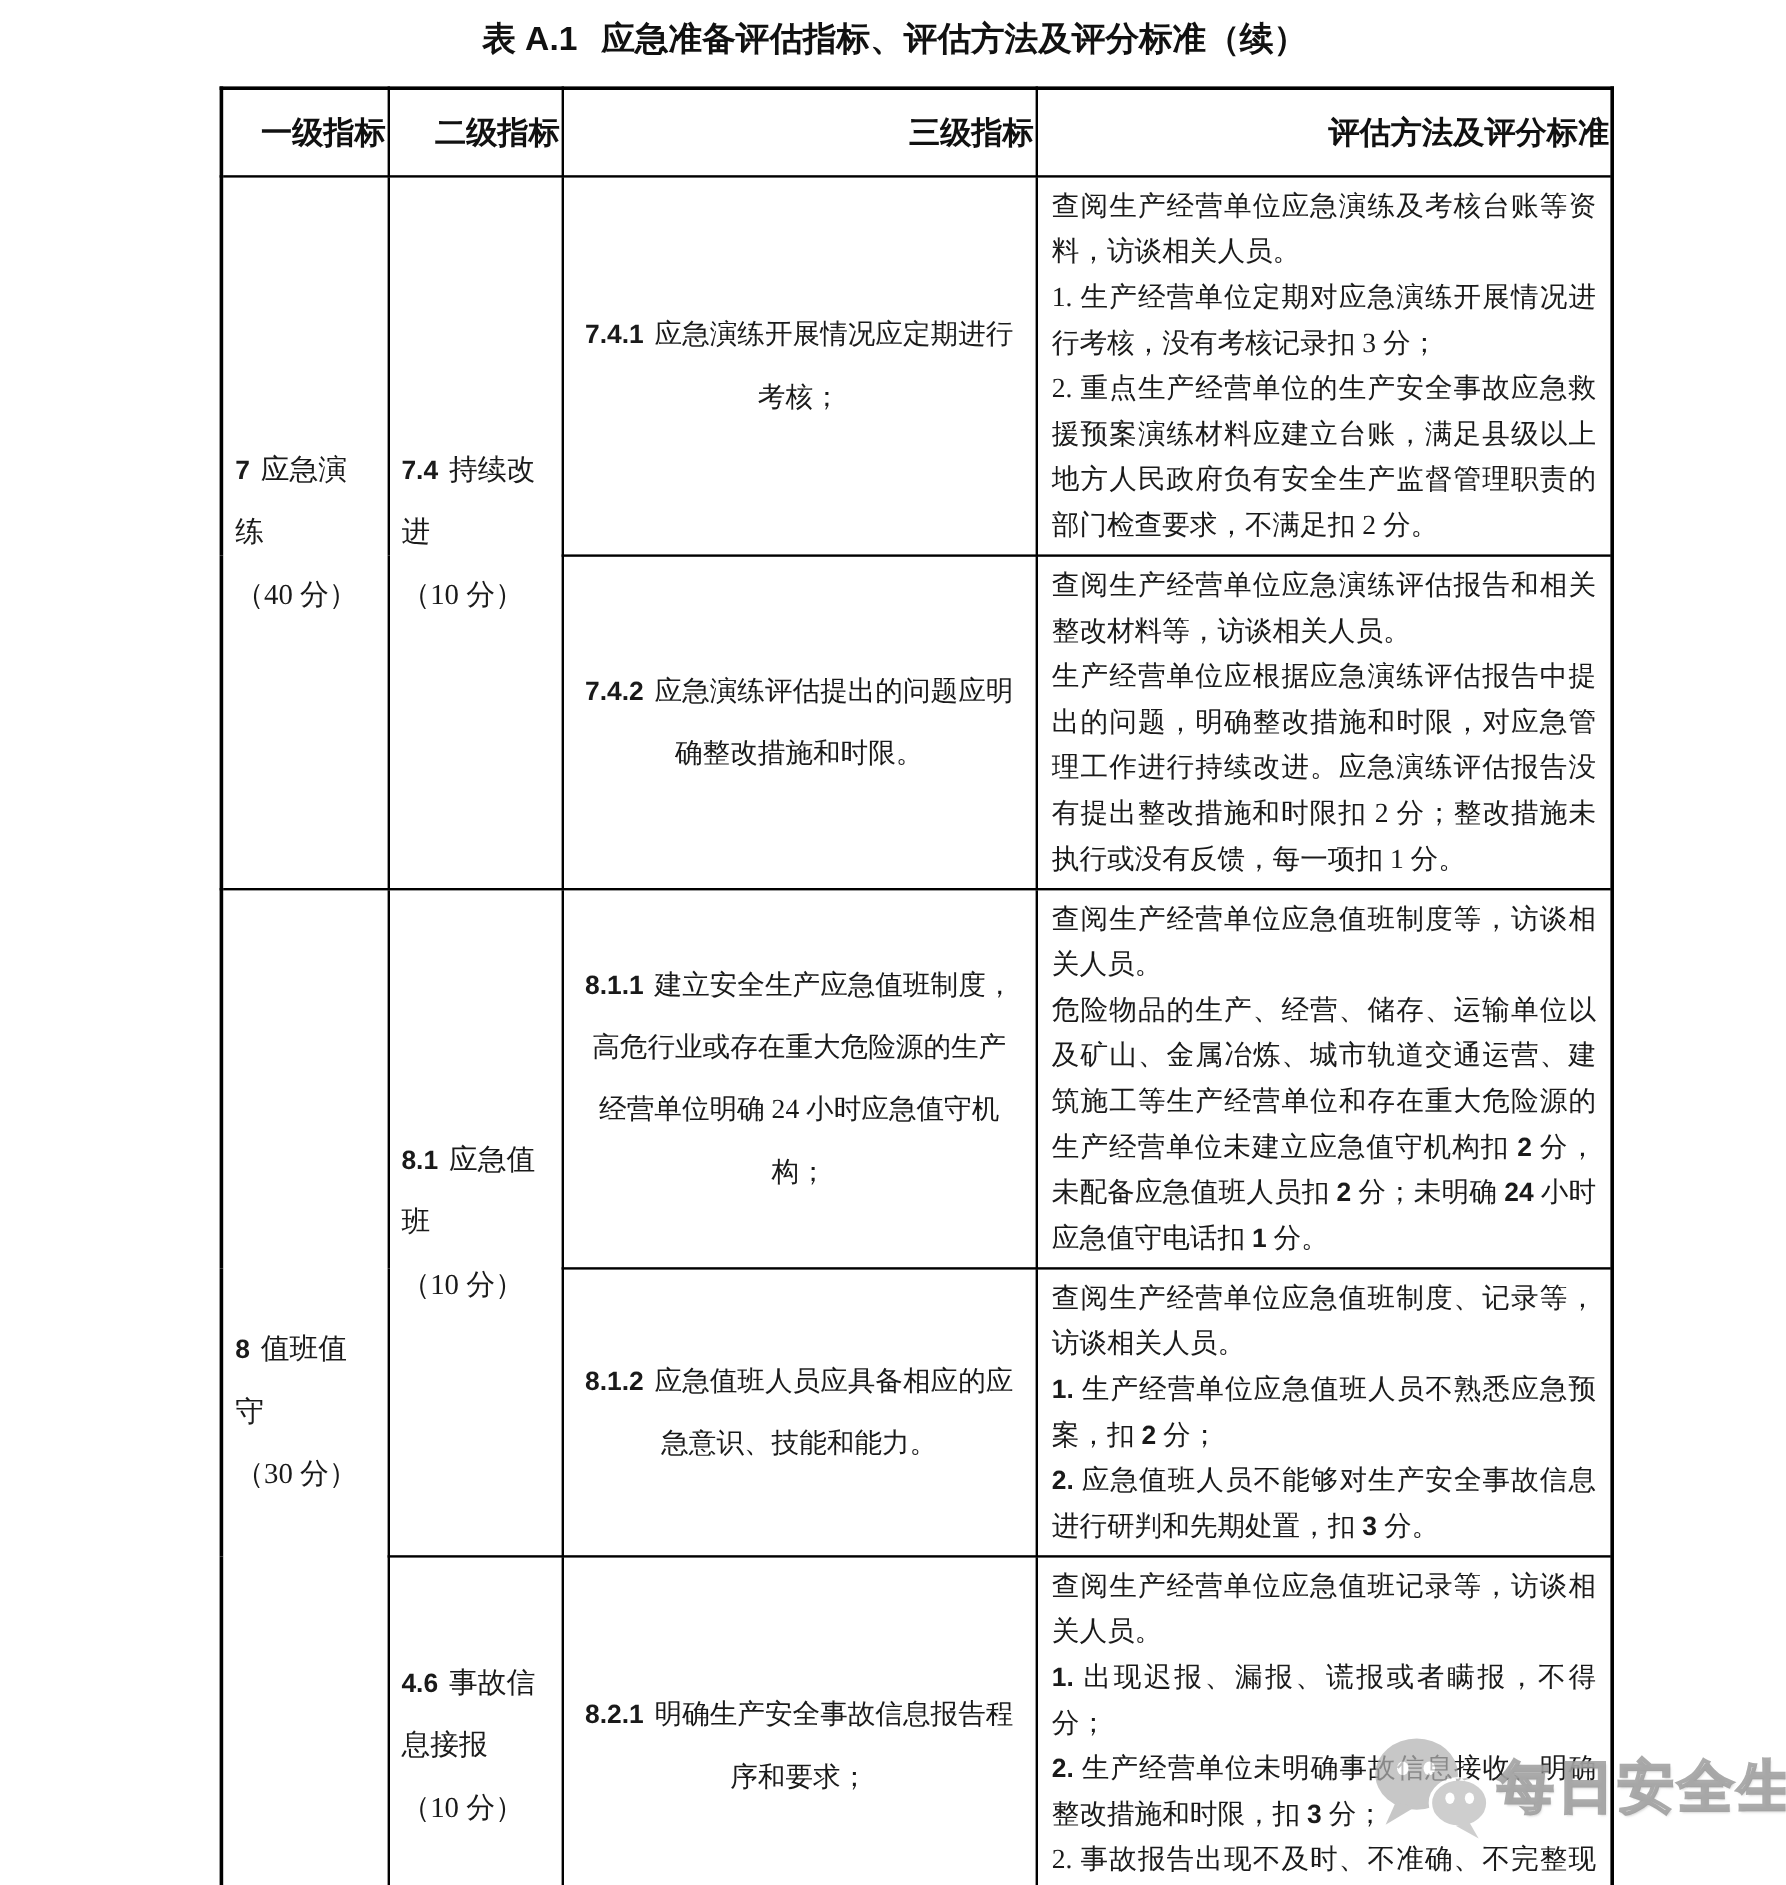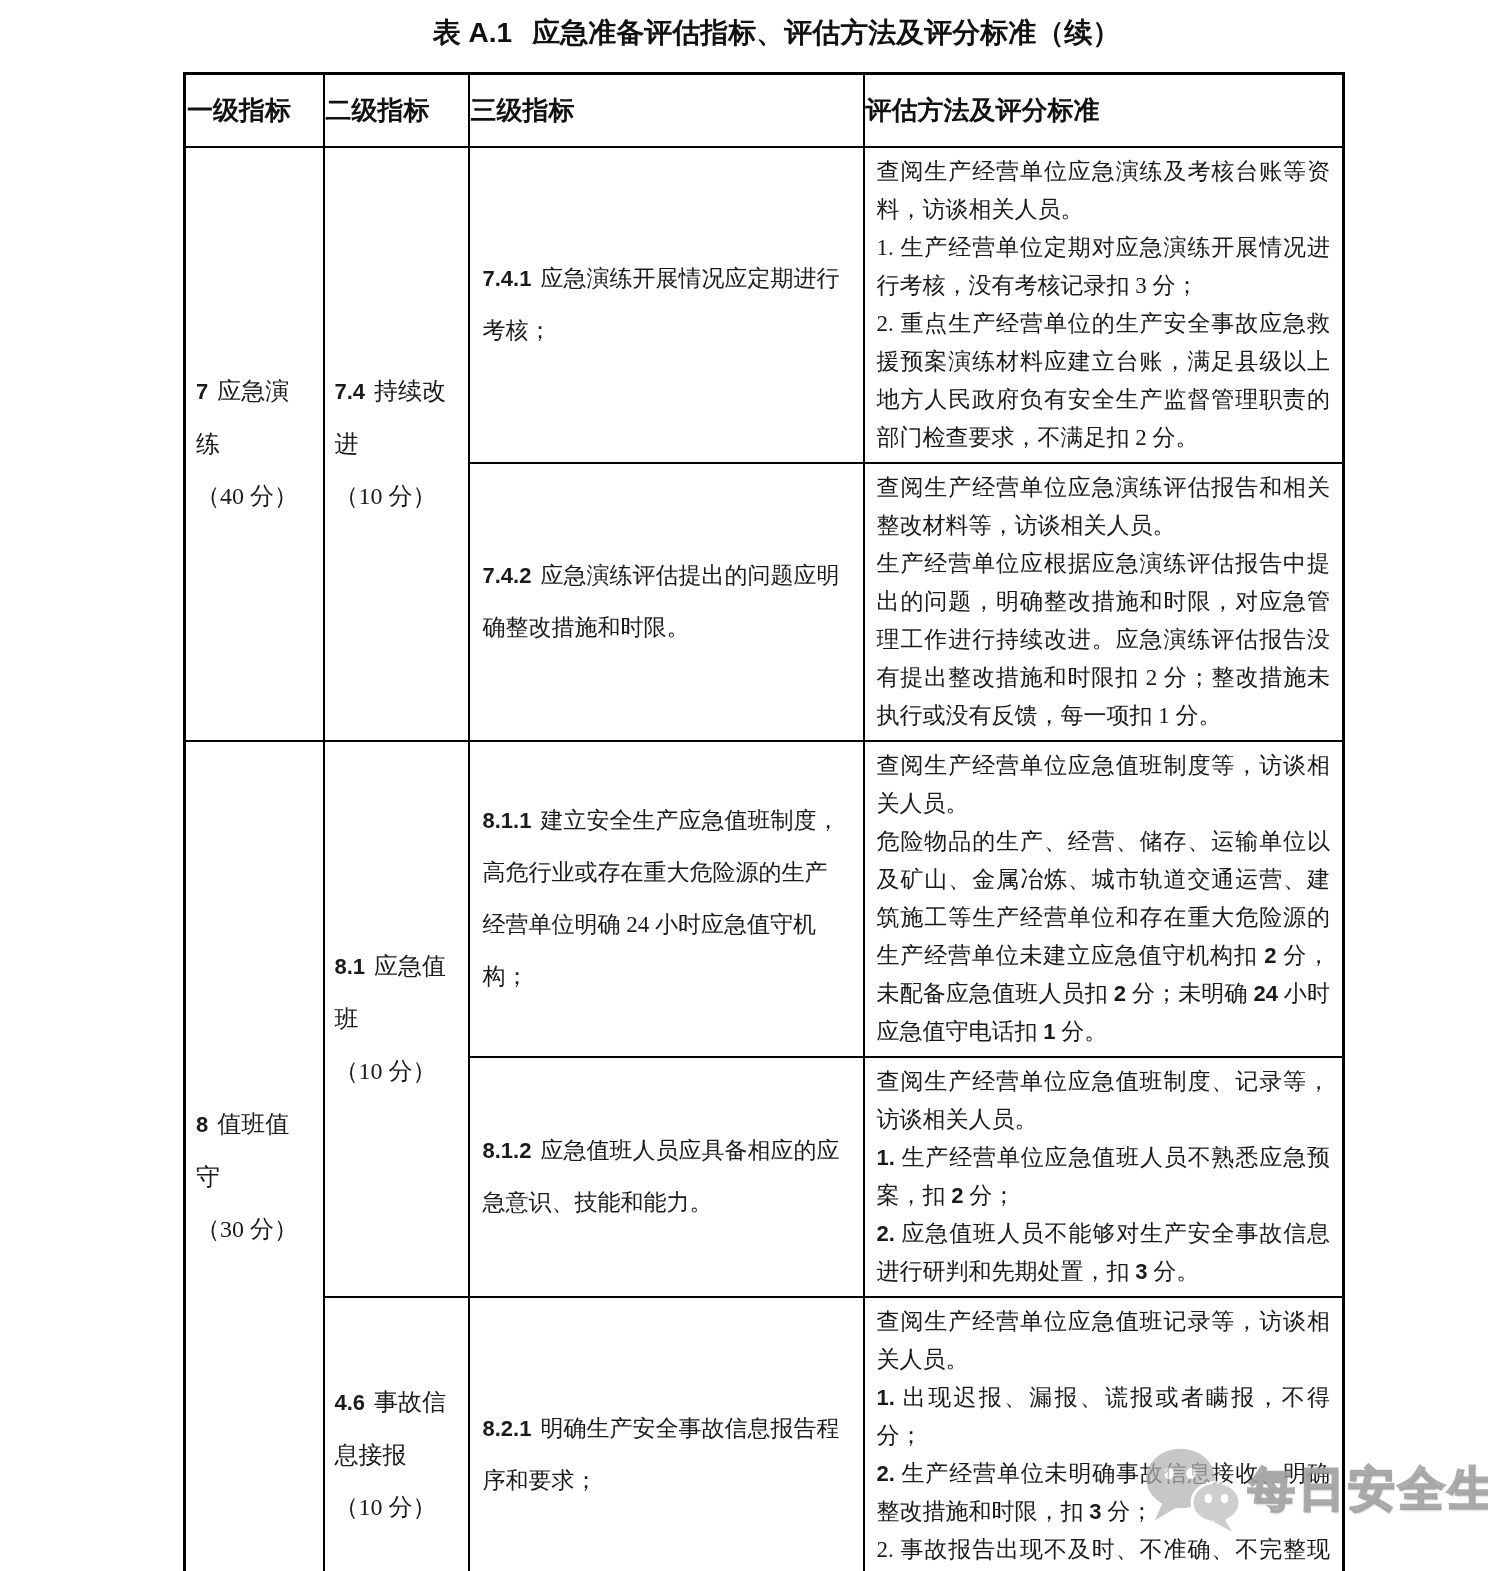--- a/index.html
+++ b/index.html
@@ -5,52 +5,52 @@
   html,body { margin:0; padding:0; }
   body {
     width:1488px; height:1571px;
     background:#ffffff;
     position:relative;
     overflow:hidden;
     font-family:"Liberation Serif","DejaVu Serif",serif;
     color:#1a1a1a;
   }
   .doc-title {
-    position:absolute; left:197px; top:14px; width:1159px;
+    position:absolute; left:166px; top:14px; width:1159px;
     text-align:center;
     font-family:"Liberation Sans","DejaVu Sans",sans-serif;
     font-weight:bold; font-size:28px; color:#111;
     white-space:nowrap;
   }
   .doc-title .t-label { margin-right:20px; }
 
   table.eval-table {
     position:absolute; left:183px; top:72px; width:1159px;
     border-collapse:collapse; table-layout:fixed;
     border:3px solid #000;
   }
   .eval-table th, .eval-table td { border:2px solid #000; box-sizing:border-box; }
   .eval-table th {
     font-family:"Liberation Sans","DejaVu Sans",sans-serif;
-    font-weight:bold; font-size:26px; text-align:left; color:#111;
+    font-weight:bold; font-size:26px; text-align:right; color:#111;
   }
   tr.hdr  { height:73px; }
   tr.r1 { height:310px; }
   tr.r2 { height:275px; }
   tr.r3 { height:315px; }
   tr.r4 { height:238px; }
   tr.r5 { height:288px; }
 
   td.lvl {
     padding:16px 10px; font-size:24px; line-height:52px;
     vertical-align:middle; text-align:left;
   }
   td.l3 {
     padding:0 13px; font-size:23px; line-height:52px;
-    vertical-align:middle; text-align:left;
+    vertical-align:middle; text-align:center;
   }
   td.eval {
     padding:5px 12px; font-size:23px; line-height:38px;
     vertical-align:top; text-align:justify;
   }
   td p { margin:0; }
   .num, .bnum {
     font-family:"Liberation Sans","DejaVu Sans",sans-serif;
     font-weight:bold; font-size:22px;
   }

